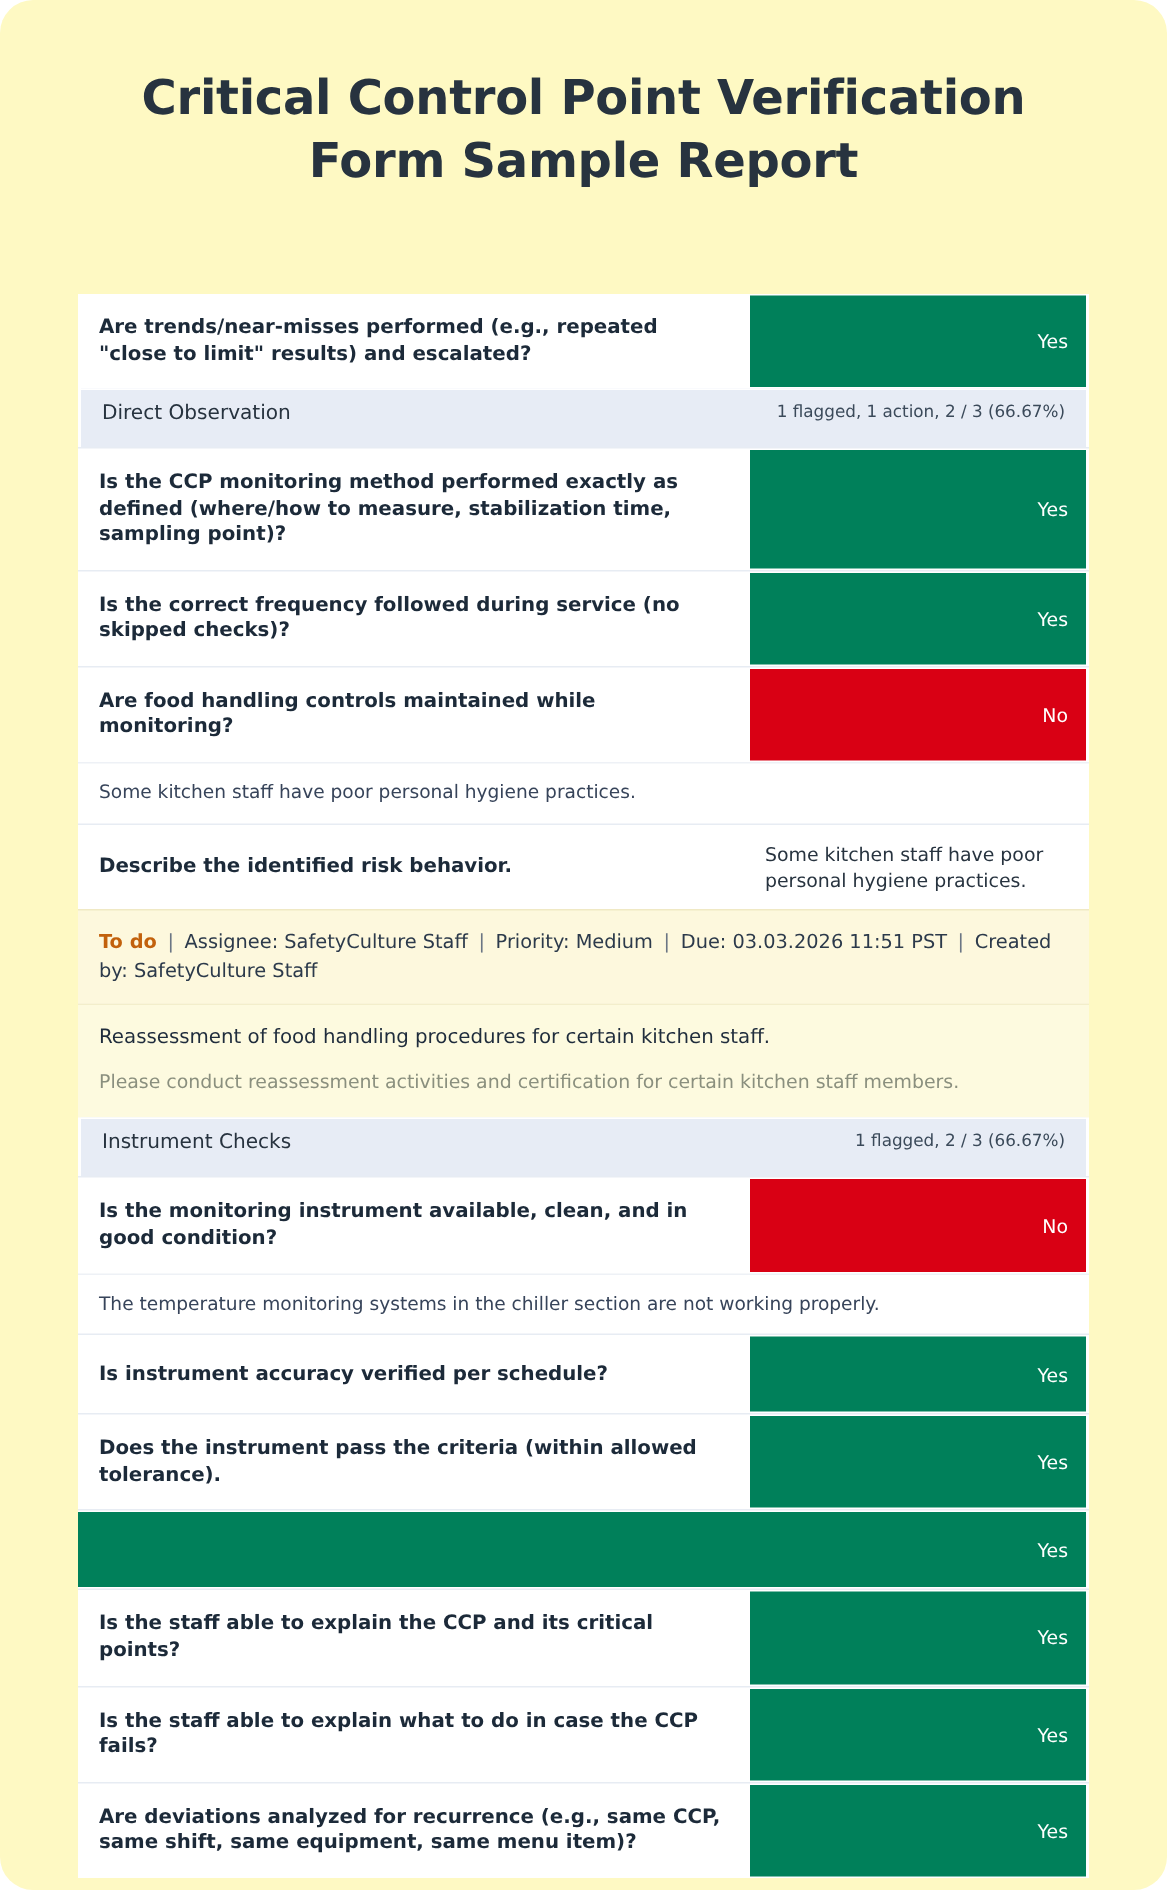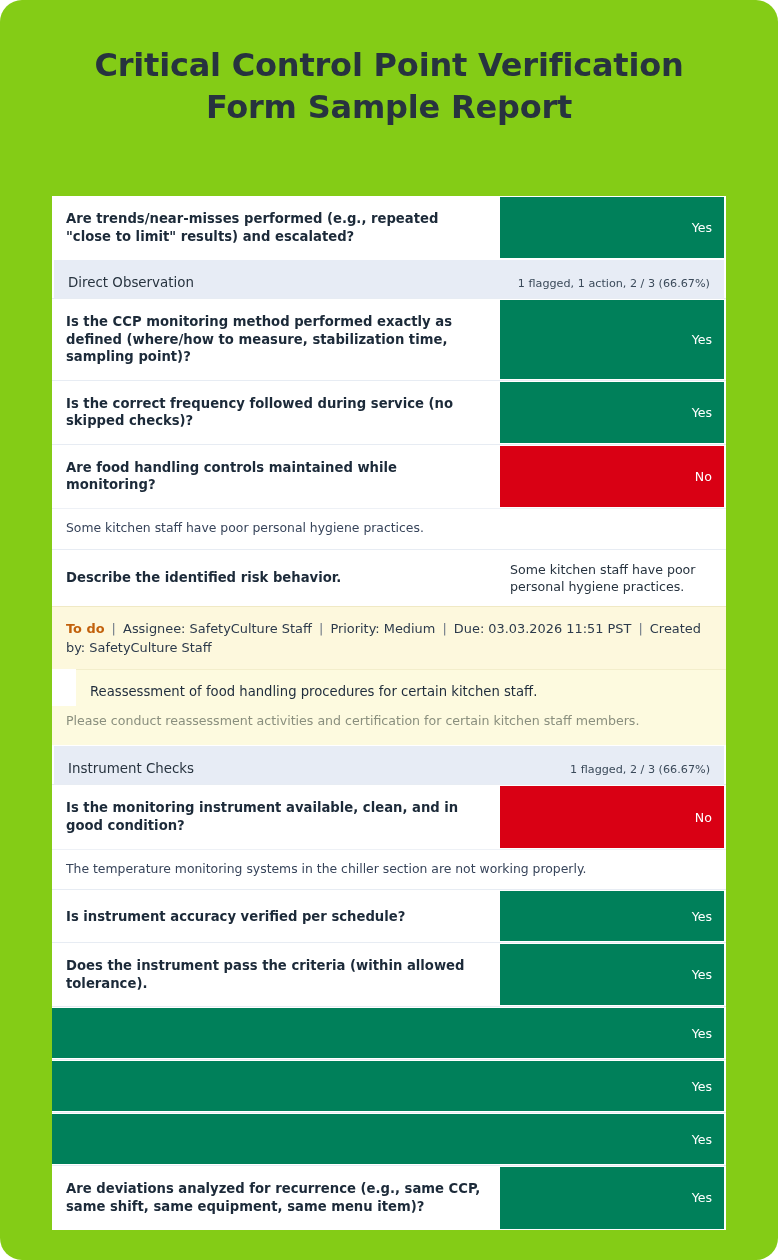--- a/index.html
+++ b/index.html
@@ -11,21 +11,21 @@
     width: 778px;
     height: 1260px;
     font-family: "DejaVu Sans", "Liberation Sans", sans-serif;
     -webkit-font-smoothing: antialiased;
   }
 
   .page {
     position: relative;
     width: 778px;
     height: 1260px;
-    background: #84cc16;
+    background: #fef9c3;
     border-radius: 22px;
     overflow: hidden;
     box-sizing: border-box;
   }
 
   .title {
     margin: 0;
     padding: 44px 60px 0 60px;
     text-align: center;
     font-size: 32px;
@@ -86,21 +86,21 @@
     background: transparent;
     color: #27333f;
     font-weight: 400;
     font-size: 12.6px;
     padding-right: 14px;
   }
 
   
   .section {
     display: flex;
-    align-items: flex-end;
+    align-items: flex-start;
     justify-content: space-between;
     background: #e7ecf5;
     min-height: 39px;
     padding: 8px 14px 8px 14px;
     box-sizing: border-box;
     margin: 0 2px;
     border-top: 1px solid #ffffff;
   }
   .section .sname {
     font-size: 13.4px;
@@ -139,21 +139,20 @@
   }
   .action-meta .sep { color: #6b7684; padding: 0 3px; }
 
   .action-title {
     background: #fdfadf;
     padding: 13px 14px 4px 14px;
     font-size: 13.2px;
     line-height: 1.4;
     color: #1f2c3c;
     border-top: 1px solid #f3eecb;
-    margin-left: 24px;
   }
   .action-desc {
     background: #fdfadf;
     padding: 6px 14px 16px 14px;
     font-size: 12.6px;
     line-height: 1.4;
     color: #8a8f7e;
   }
 </style>
 </head>
@@ -206,23 +205,25 @@
         <div class="ans green">Yes</div>
       </div>
       <div class="qrow">
         <div class="qtext">Does the instrument pass the criteria (within allowed tolerance).</div>
         <div class="ans green">Yes</div>
       </div>
       <div class="qrow">
         <div class="ans green">Yes</div>
       </div>
       <div class="qrow">
-        <div class="ans green">Yes</div>
-      </div>
-      <div class="qrow">
+        <div class="qtext">Is the staff able to explain the CCP and its critical points?</div>
+        <div class="ans green">Yes</div>
+      </div>
+      <div class="qrow">
+        <div class="qtext">Is the staff able to explain what to do in case the CCP fails?</div>
         <div class="ans green">Yes</div>
       </div>
       <div class="qrow">
         <div class="qtext">Are deviations analyzed for recurrence (e.g., same CCP, same shift, same equipment, same menu item)?</div>
         <div class="ans green">Yes</div>
       </div>
     </div>
 
 </div>
 

